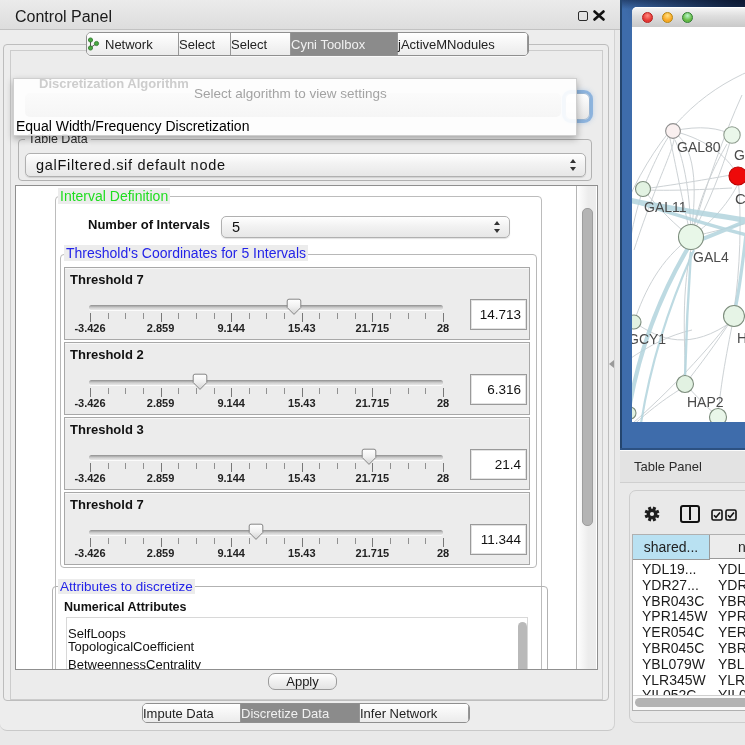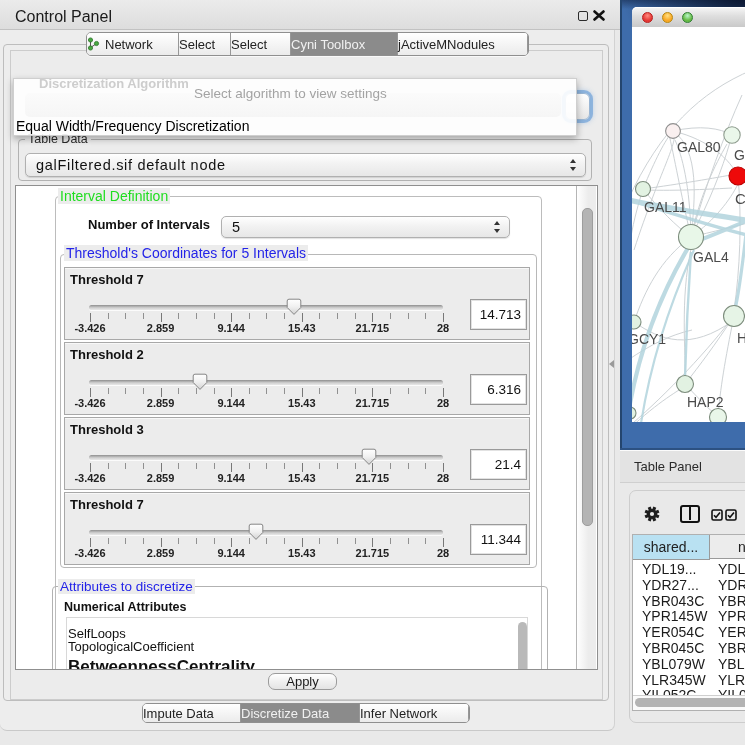--- a/index.html
+++ b/index.html
@@ -160,21 +160,21 @@
           </linearGradient>
         </defs>
       </svg>
 <div class="vbox" style="left:454px;top:338px;width:50px;height:29px;line-height:29px;padding-right:5px;">11.344</div>
 <div class="grp" style="left:36px;top:400px;width:494px;height:110px;border-color:#b2b2b2;"></div>
 <div class="txt" style="left:42px;top:393px;font-size:13.5px;color:#2424e8;background:#ececec;padding:0 2px;">Attributes to discretize</div>
 <div class="txt" style="left:48px;top:414px;font-size:12.5px;font-weight:bold;color:#111;">Numerical Attributes</div>
 <div class="ab" style="left:50px;top:431px;width:460px;height:60px;background:#ffffff;border:1px solid #d8d8d8;"></div>
 <div class="txt" style="left:52px;top:434px;font-size:13px;color:#111;margin-top:6px;">SelfLoops</div>
 <div class="txt" style="left:52px;top:453px;font-size:13px;color:#111;">TopologicalCoefficient</div>
-<div class="txt" style="left:52px;top:471px;font-size:17px;color:#111;font-weight:bold;">BetweennessCentrality</div>
+<div class="txt" style="left:52px;top:471px;font-size:13px;color:#111;">BetweennessCentrality</div>
 <div class="ab" style="left:502px;top:436px;width:9px;height:55px;background:#b9b9b9;border-radius:5px;"></div>
 </div>
 <div class="ab" style="left:268px;top:673px;width:67px;height:15px;border:1px solid #9b9b9b;border-radius:7px;background:linear-gradient(#ffffff,#f0f0f0 50%,#e4e4e4);display:flex;align-items:center;justify-content:center;font-size:13px;color:#1a1a1a;">Apply</div>
 <div class="ab" style="left:142px;top:703px;width:326px;height:18px;border:1px solid #8f8f8f;border-radius:5px;overflow:hidden;">
 <div class="seg" style="left:0px;width:98px;">Impute Data</div>
 <div class="seg sel" style="left:98px;width:119px;">Discretize Data</div>
 <div class="seg" style="left:217px;width:109px;">Infer Network</div>
 </div>
 <div class="ab" style="left:609px;top:360px;width:0;height:0;border-top:4px solid transparent;border-bottom:4px solid transparent;border-right:5px solid #9a9a9a;"></div>
 <div class="ab" style="left:620px;top:0;width:125px;height:450px;background:#3e6cab;"></div>

